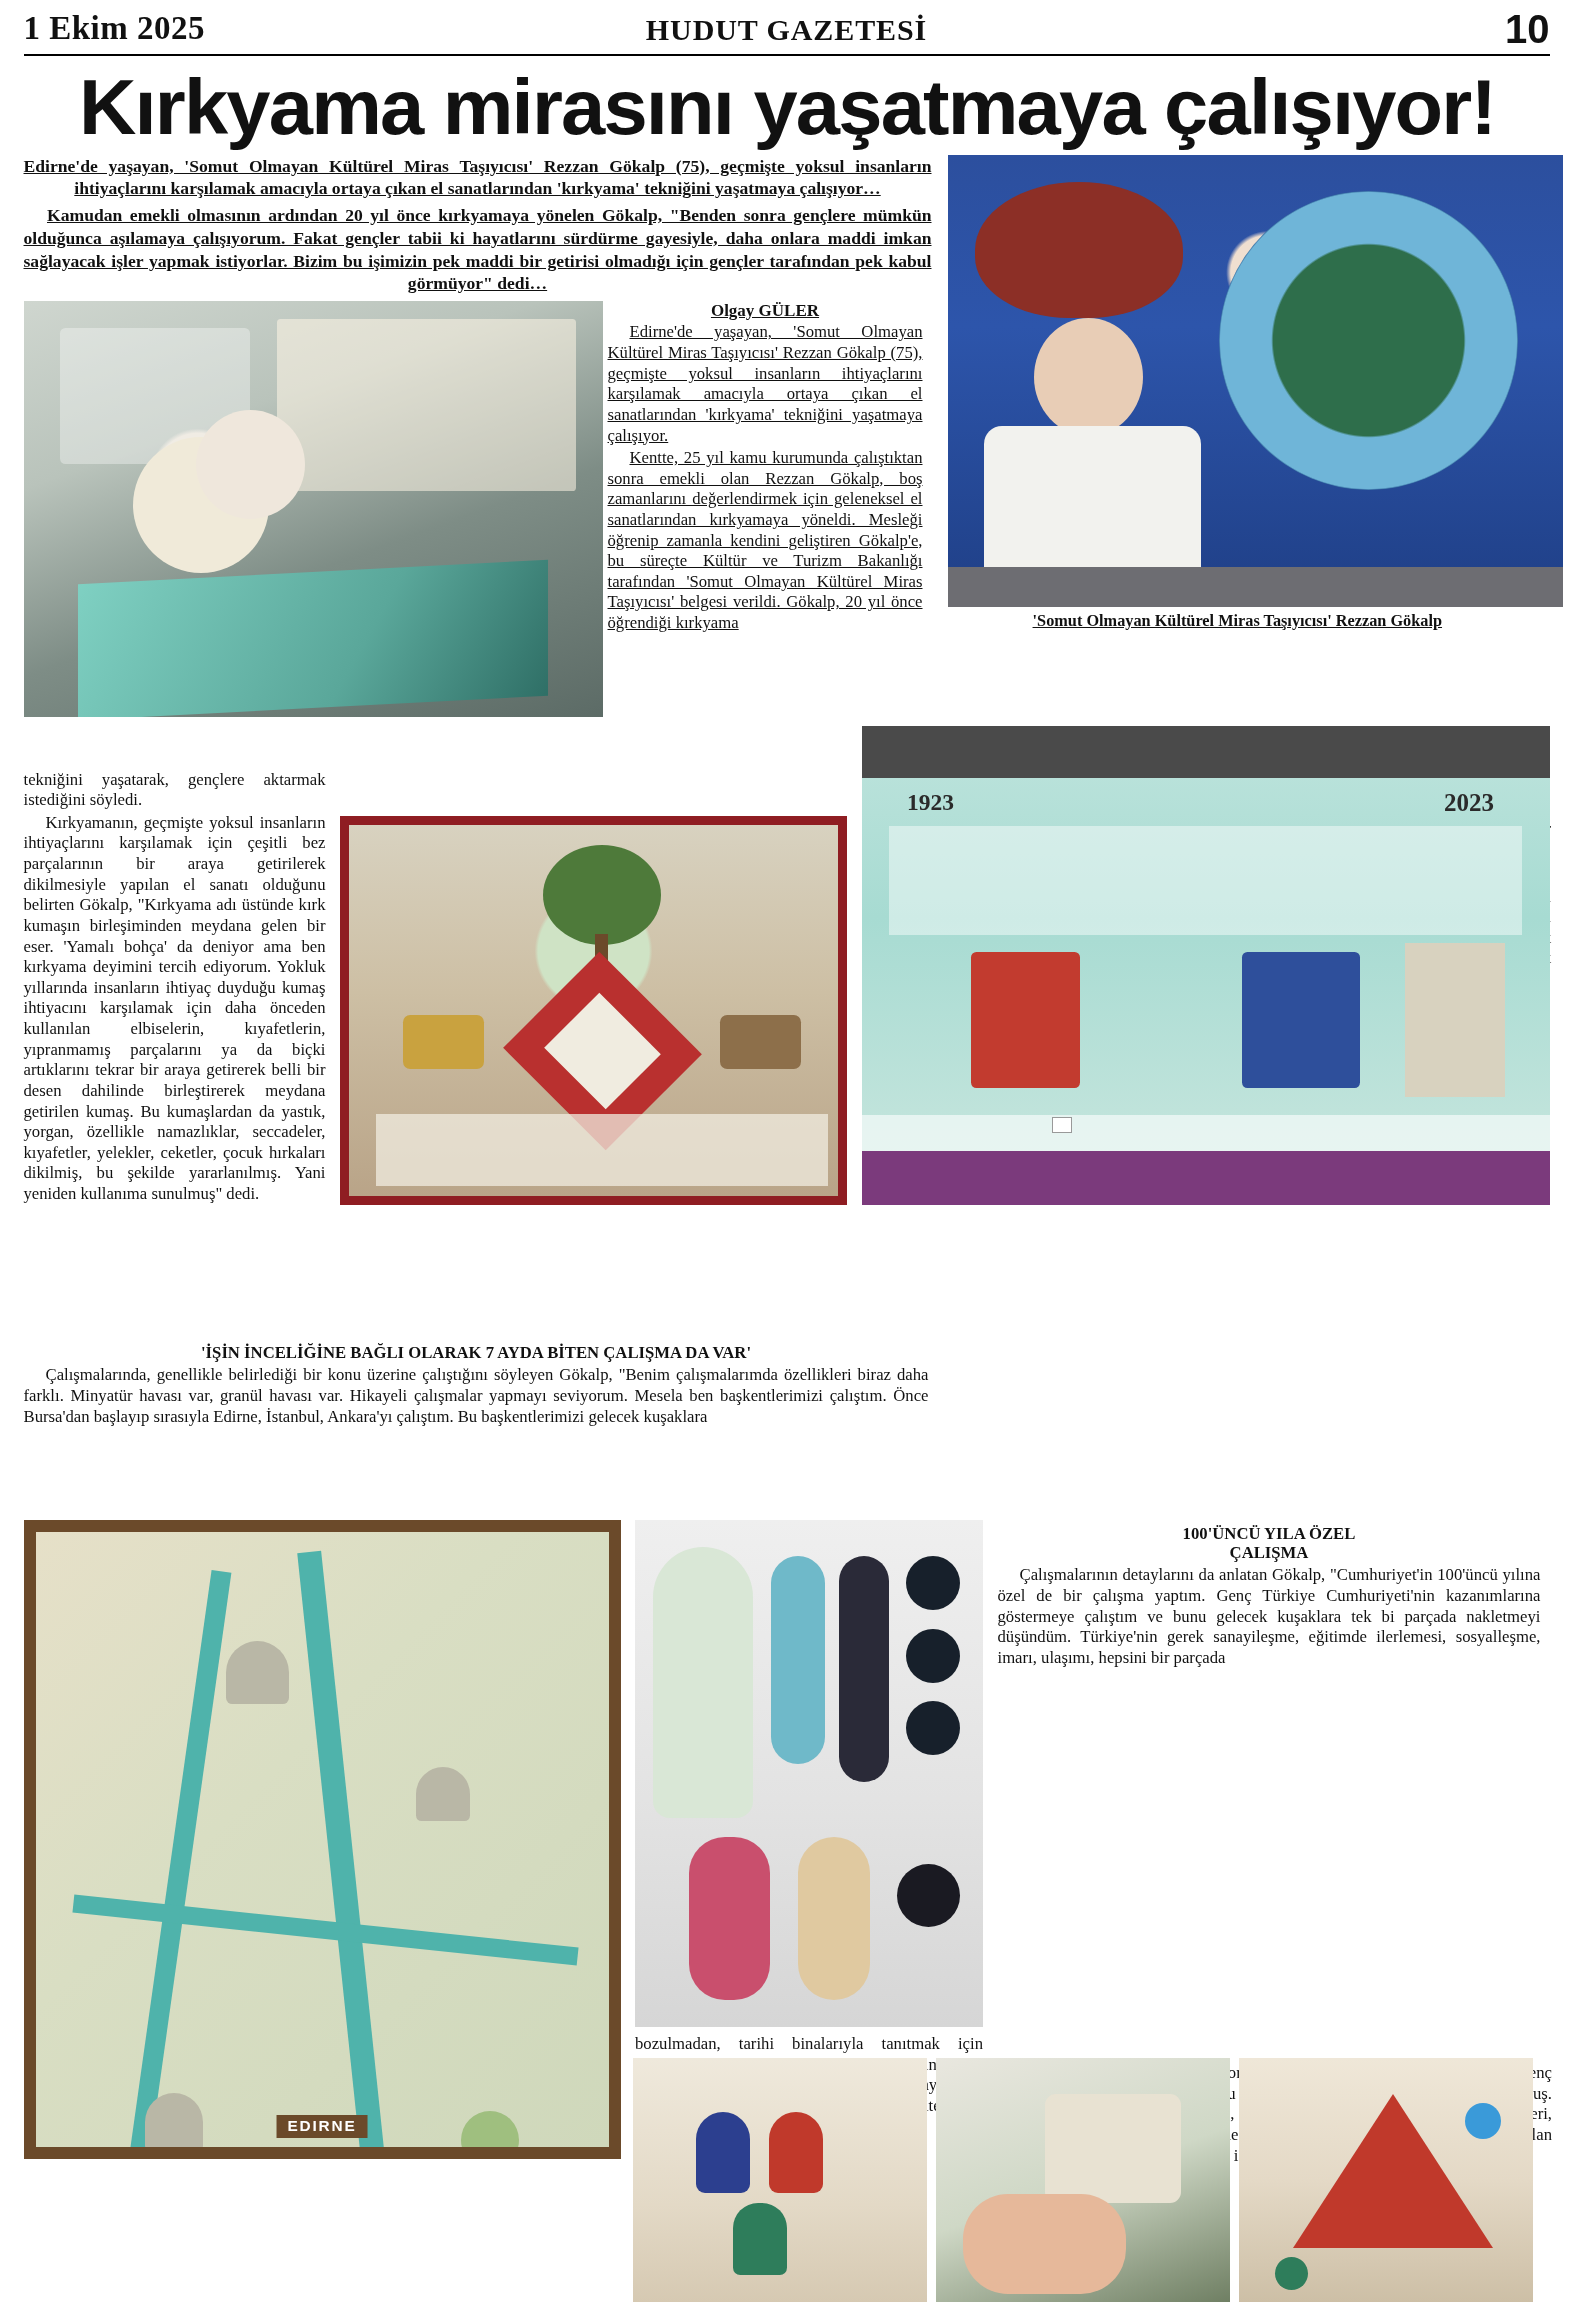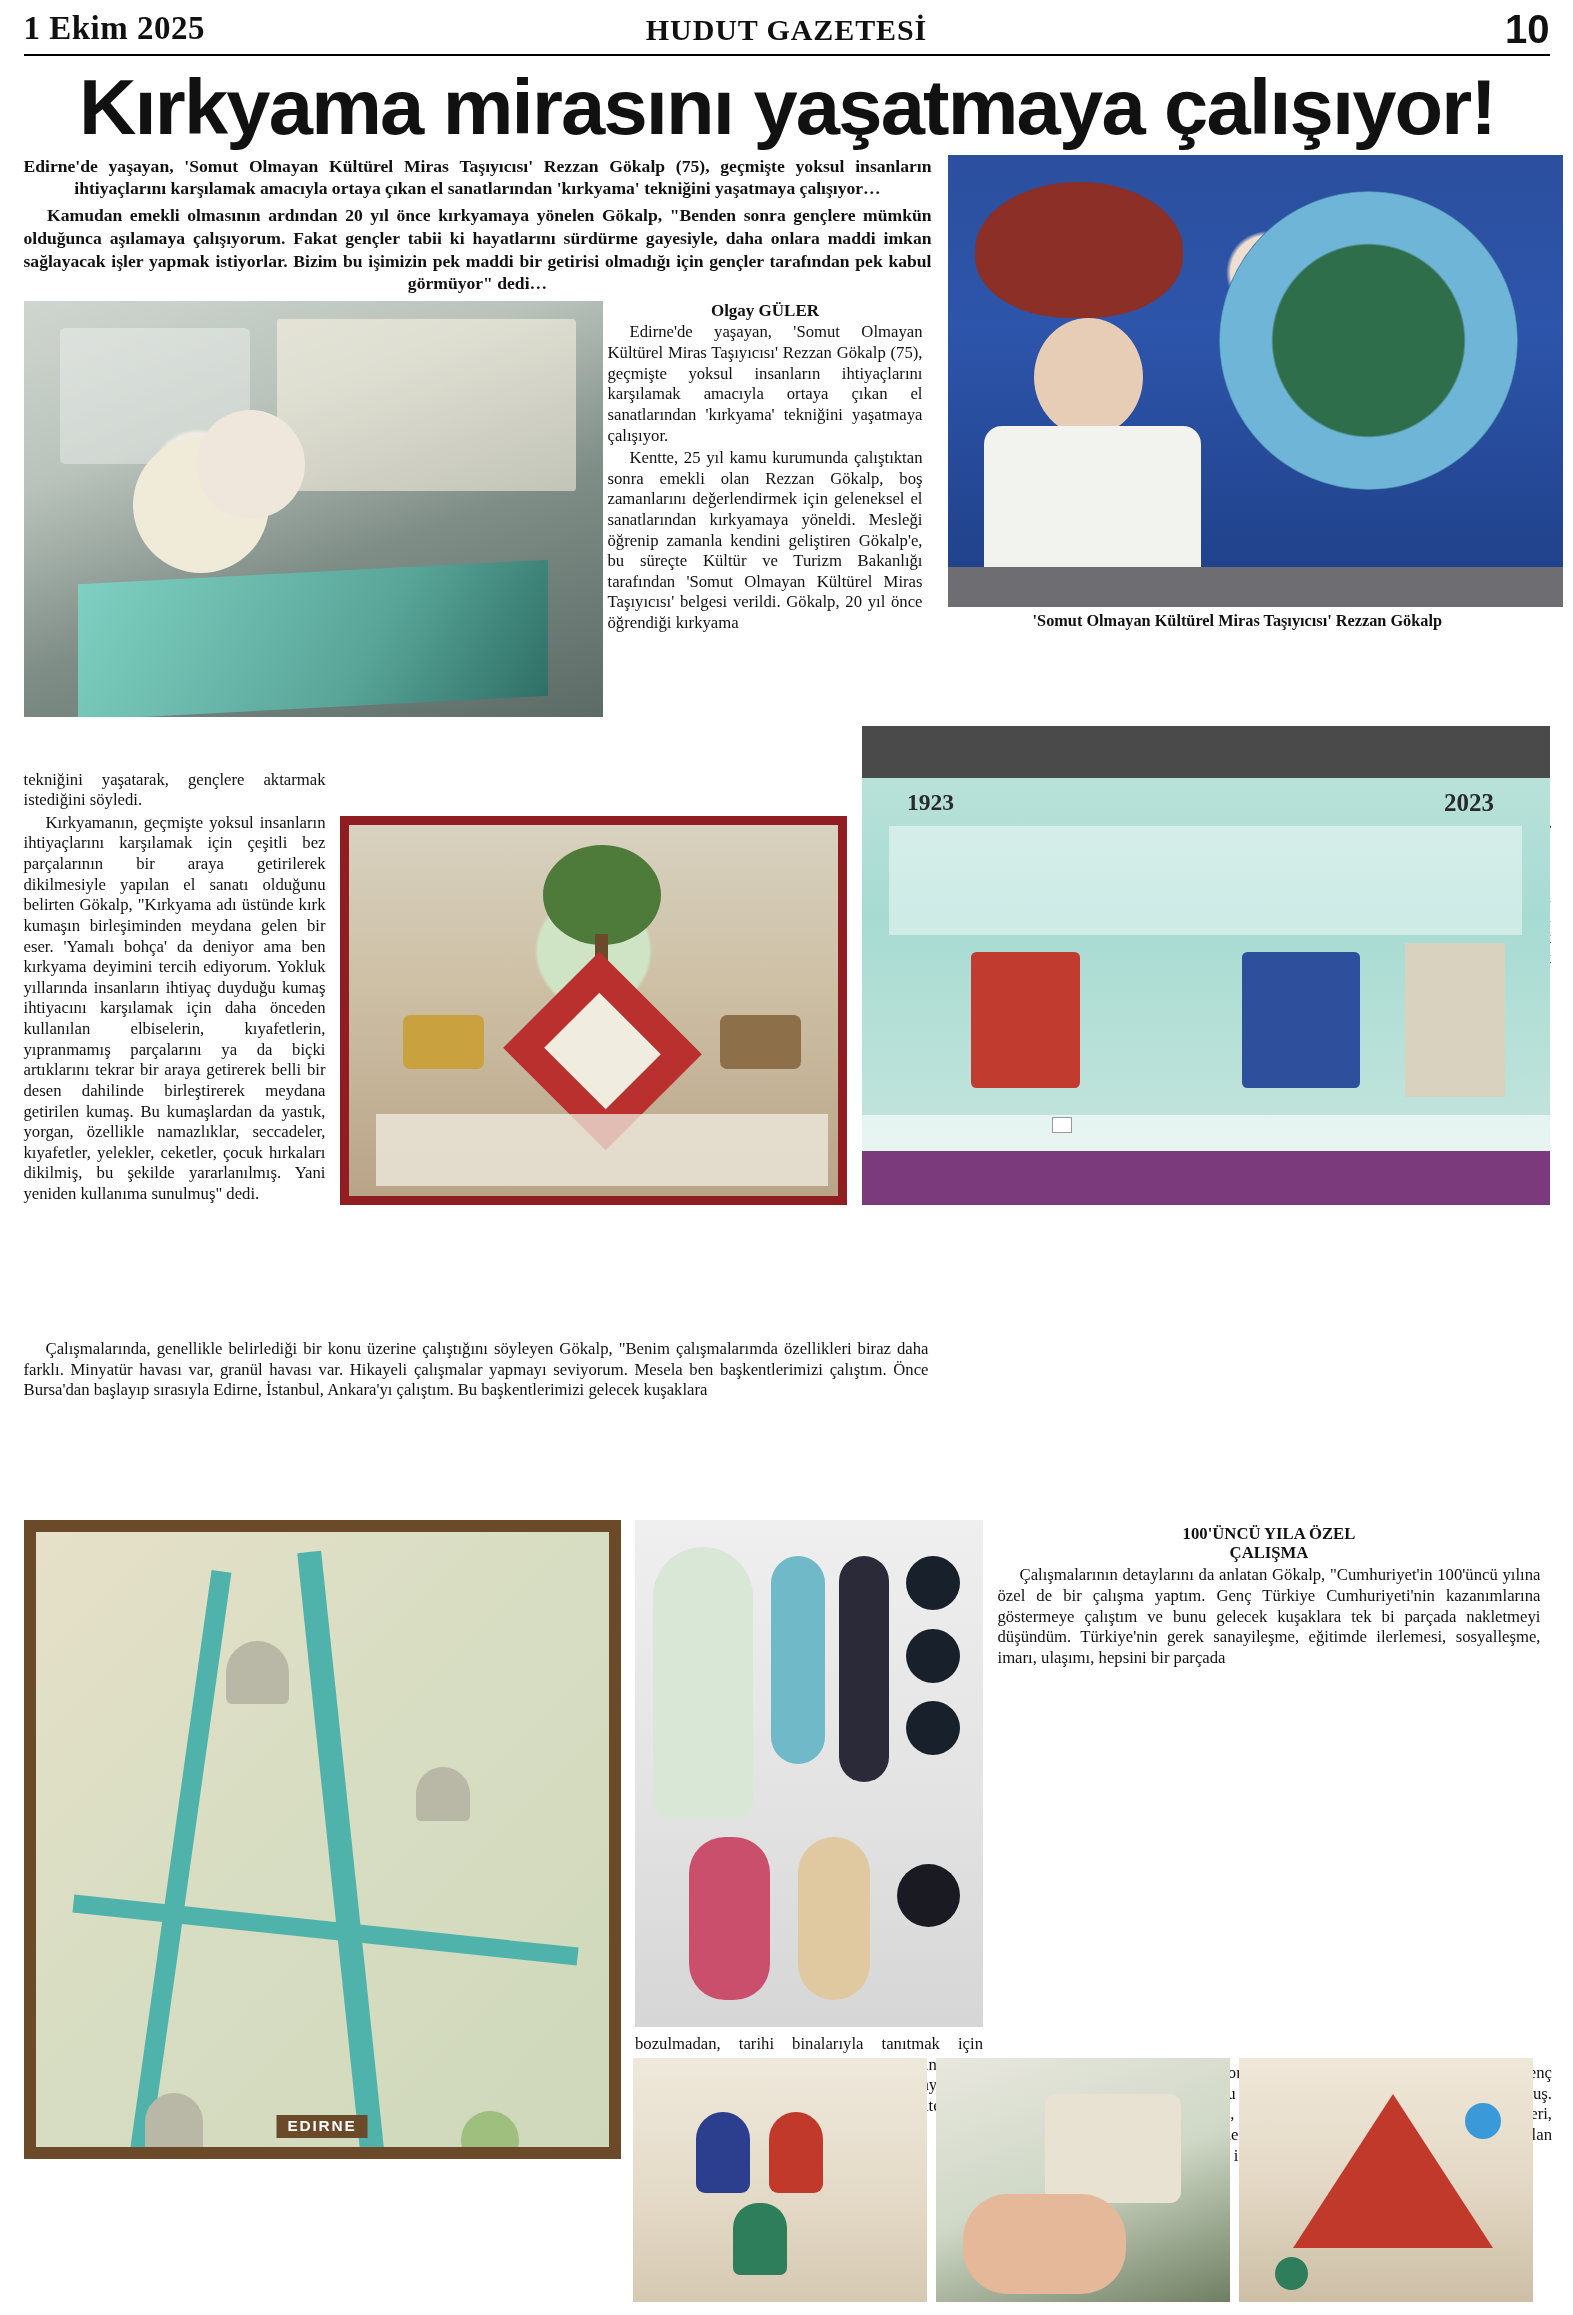--- a/index.html
+++ b/index.html
@@ -68,20 +68,21 @@
     margin: 12.7px 0 9px 0;
     white-space: nowrap;
     transform: scaleX(1.02);
   }
 
   
   .lead-row {
     display: flex;
     gap: 16.3px;
     align-items: flex-start;
+    text-decoration: underline;
   }
   .lead-left {
     width: 908px;
   }
   .lead-right {
     width: 579px;
   }
 
   .lead-para {
     font-family: "Liberation Serif", serif;
@@ -297,20 +298,21 @@
         <div class="bar" style="left:380px;top:226px;width:118px;height:136px;background:#2e4f9b;border-radius:5.4px;"></div>
         <div class="bar" style="left:543px;top:217px;width:100px;height:154px;background:#d8d2bf;"></div>
         <div class="bar" style="left:0;top:389px;width:688px;height:36px;background:rgba(255,255,255,.6);"></div>
         <div class="bar" style="left:0;top:425px;width:688px;height:54px;background:#7b3a7c;"></div>
         <div class="tag" style="left:190px;top:391px;">&nbsp;&nbsp;&nbsp;&nbsp;</div>
       </div>
     </div>
   </div>
 
   <div style="position:absolute; left:23.5px; top:1339px; width:905px;">
+    <div class="subhead">'İŞİN İNCELİĞİNE BAĞLI OLARAK 7 AYDA BİTEN ÇALIŞMA DA VAR'</div>
     <p class="body ind">Çalışmalarında, genellikle belirlediği bir konu üzerine çalıştığını söyleyen Gökalp, "Benim çalışmalarımda özellikleri biraz daha farklı. Minyatür havası var, granül havası var. Hikayeli çalışmalar yapmayı seviyorum. Mesela ben başkentlerimizi çalıştım. Önce Bursa'dan başlayıp sırasıyla Edirne, İstanbul, Ankara'yı çalıştım. Bu başkentlerimizi gelecek kuşaklara</p>
   </div>
 
   <div style="position:absolute; left:23.5px; top:1520px; width:1526px;">
     <div class="bot-row">
 
       <div class="ph img-map-quilt" style="width:597px;height:639px;">
         <div class="bar" style="left:127px;top:36px;width:20px;height:697px;background:#4fb3ab;transform:rotate(8deg);"></div>
         <div class="bar" style="left:299px;top:18px;width:23.5px;height:724px;background:#4fb3ab;transform:rotate(-6deg);"></div>
         <div class="bar" style="left:36px;top:389px;width:507px;height:18px;background:#4fb3ab;transform:rotate(6deg);"></div>

